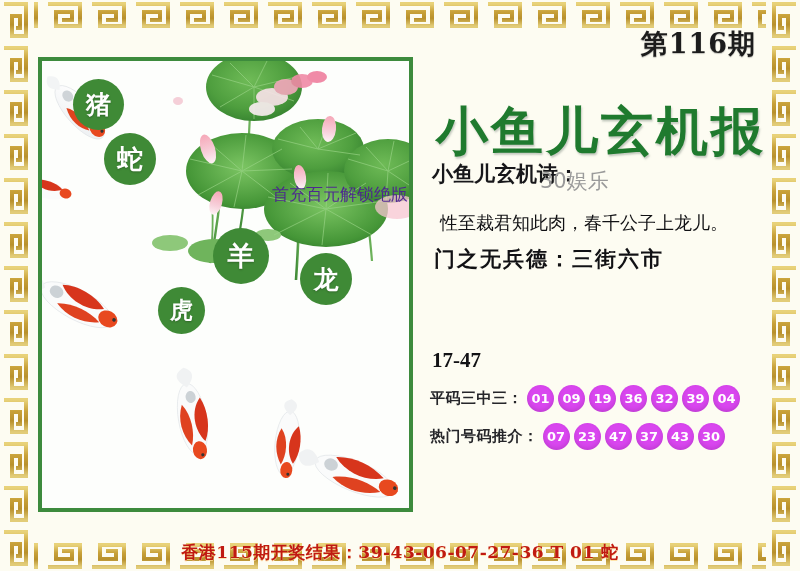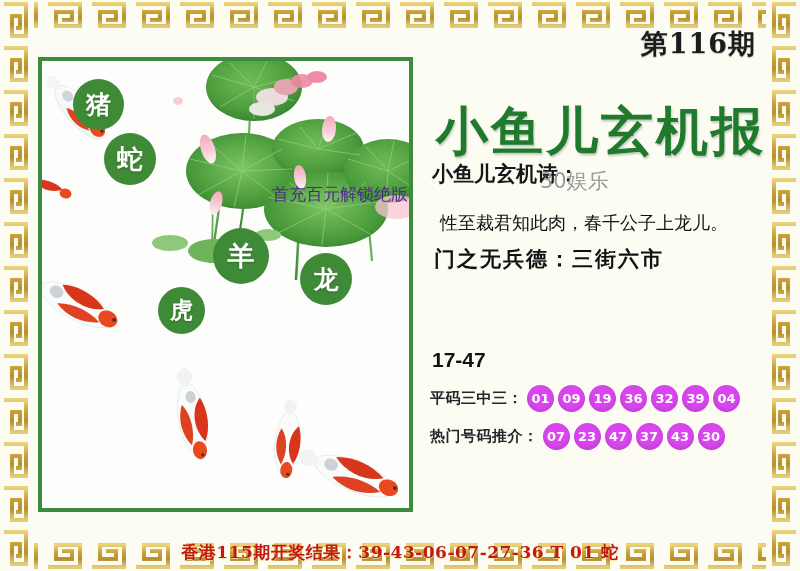--- a/index.html
+++ b/index.html
@@ -101,21 +101,21 @@
 
   
   #numbers{position:absolute;left:430px;top:346px;width:350px;z-index:6;}
   .num-row{display:flex;align-items:center;margin-bottom:10px;height:28px;}
   .num-label{
     font-family:"DejaVu Sans","Liberation Sans",sans-serif;
     font-size:15px;font-weight:bold;color:#26262a;
     white-space:nowrap;letter-spacing:.5px;
   }
   .range-val{
-    font-family:Liberation Sans, sans-serif;
+    font-family:Liberation Serif, serif;
     font-size:21px;font-weight:bold;color:#121215;margin-left:2px;
   }
   .ball{
     width:27px;height:27px;border-radius:50%;
     background:#d946ef;color:#fff;
     display:flex;align-items:center;justify-content:center;
     font-family:"DejaVu Sans","Liberation Sans",sans-serif;
     font-size:13px;font-weight:bold;
     margin-left:4px;flex:0 0 auto;
     box-shadow:inset 0 -2px 4px rgba(0,0,0,.12);

